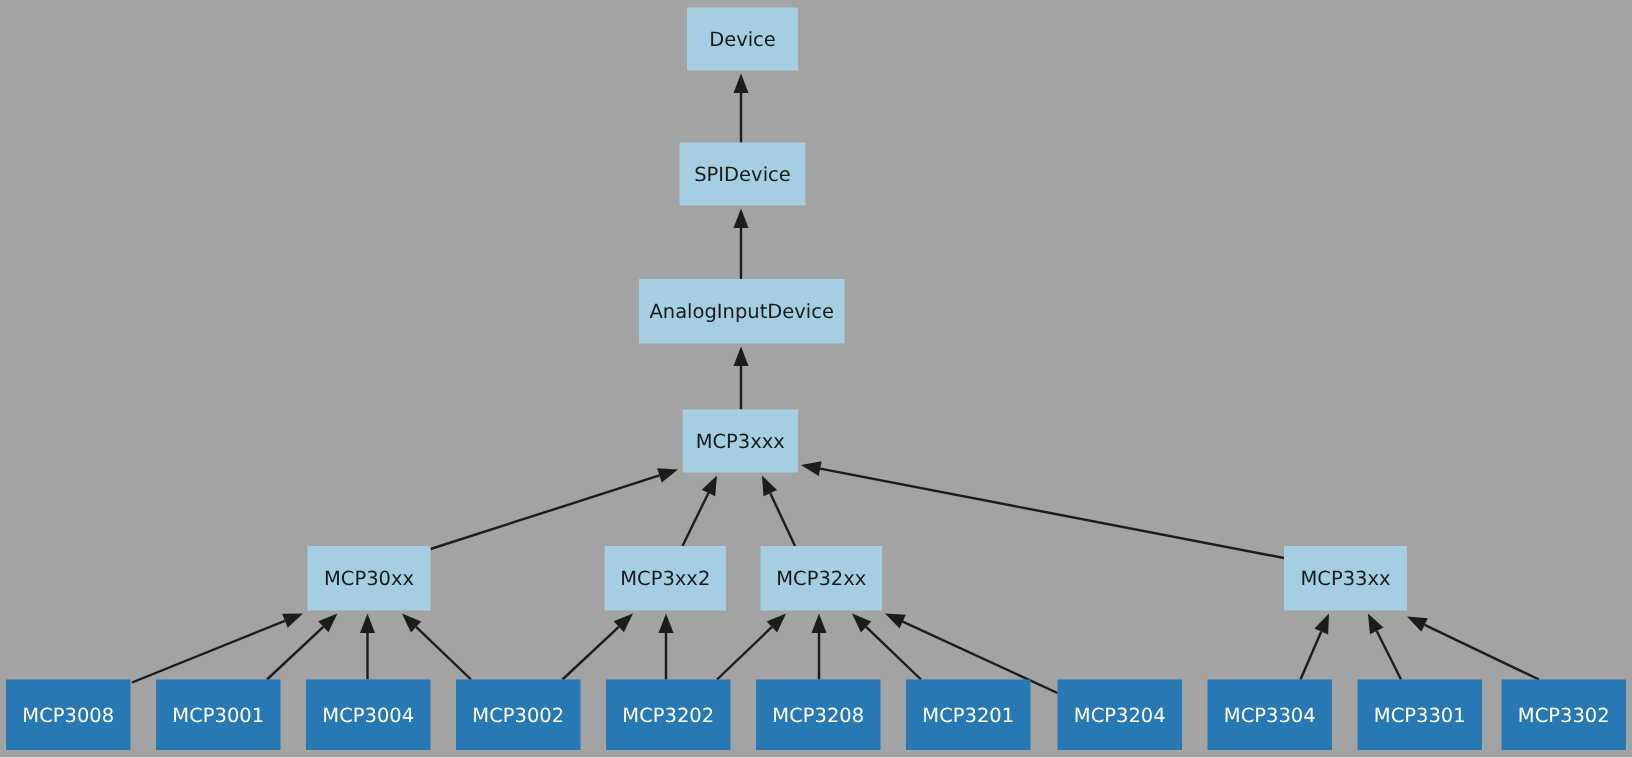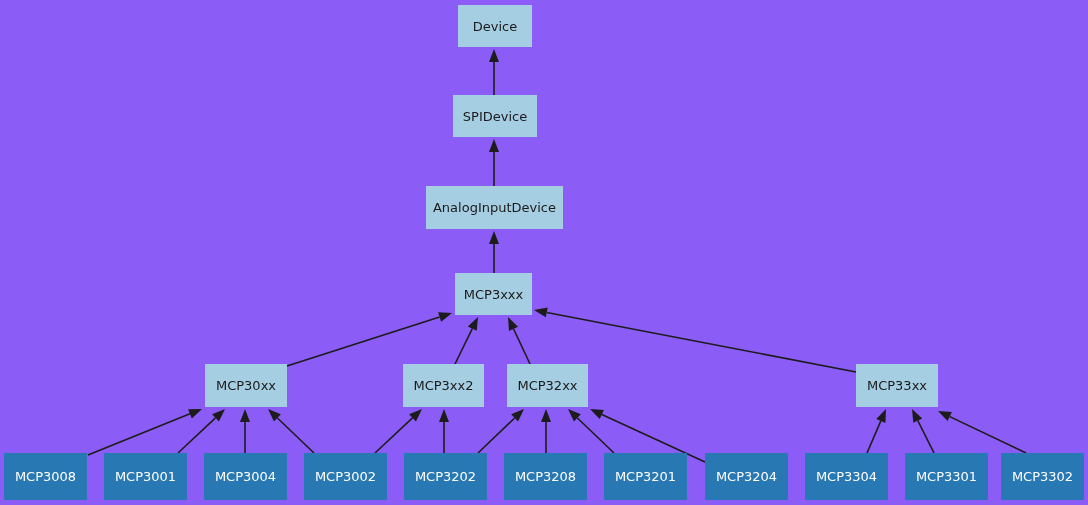--- a/index.html
+++ b/index.html
@@ -10,21 +10,21 @@
   body {
     width: 1088px;
     height: 505px;
     font-family: "DejaVu Sans", sans-serif;
     overflow: hidden;
   }
   #diagram-root {
     position: relative;
     width: 1088px;
     height: 505px;
-    background: #8b5cf6;
+    background: #a3a3a3;
   }
   svg#class-diagram {
     display: block;
     width: 1088px;
     height: 505px;
   }
   .node-box {
     stroke: none;
   }
   .node-label {

